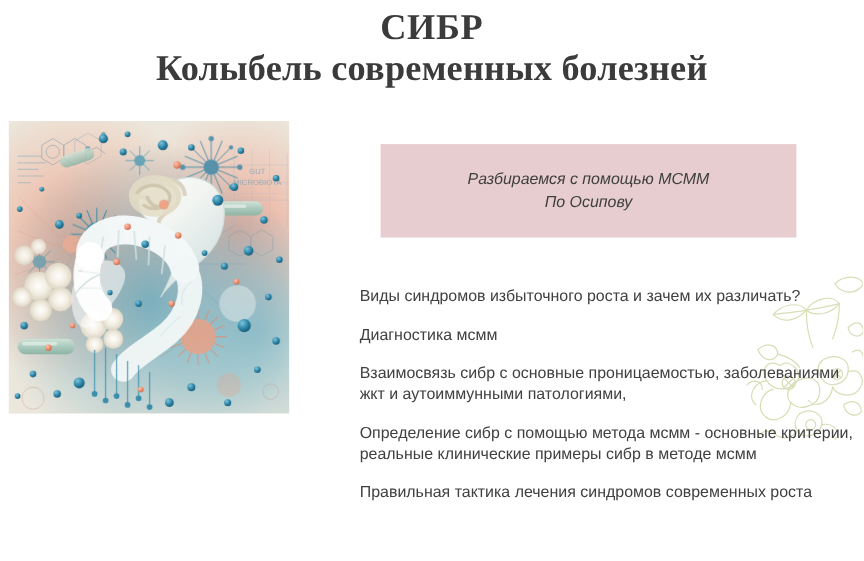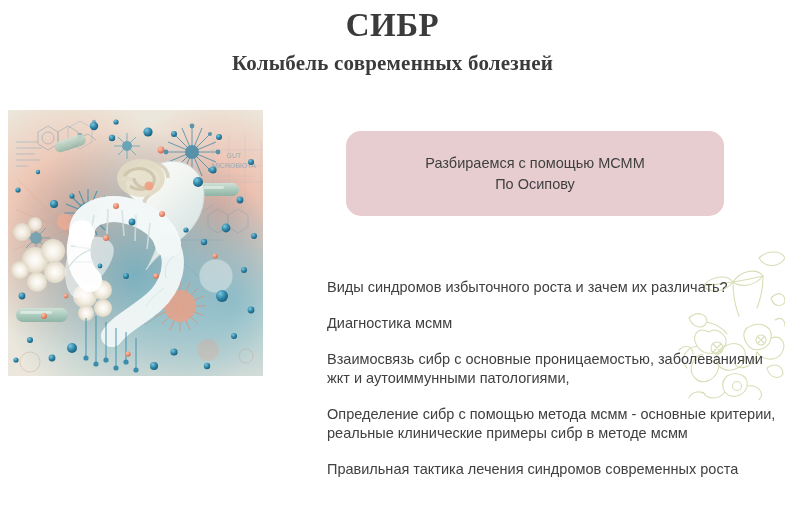--- a/index.html
+++ b/index.html
@@ -27,21 +27,21 @@
   #title-line-1 {
     font-family: "Liberation Serif", serif;
     font-size: 33px;
     font-weight: 700;
     color: #3b3b3b;
     line-height: 38px;
     letter-spacing: 0.5px;
   }
   #title-line-2 {
     font-family: "Liberation Serif", serif;
-    font-size: 21px;
+    font-size: 33px;
     font-weight: 700;
     color: #3b3b3b;
     line-height: 38px;
     letter-spacing: 0.2px;
   }
 
   
   #illustration {
     position: absolute;
     left: 8px;
@@ -58,24 +58,25 @@
   }
 
   
   #callout-box {
     position: absolute;
     left: 346px;
     top: 131px;
     width: 378px;
     height: 85px;
     background: #e7cdd0;
-    border-radius: 15px;
+    border-radius: 0;
     display: flex;
     align-items: center;
     justify-content: center;
+    font-style: italic;
   }
   #callout-text {
     color: #3f3f3f;
     font-size: 14.5px;
     line-height: 21px;
     text-align: center;
     white-space: pre-line;
   }
 
   
@@ -93,21 +94,20 @@
     position: absolute;
     left: 327px;
     top: 261px;
     width: 452px;
   }
   .bullet-item {
     color: #404040;
     font-size: 14.5px;
     line-height: 19px;
     margin-bottom: 16px;
-    margin-top: 17px;
   }
   .bullet-item:last-child { margin-bottom: 0; }
 </style>
 </head>
 <body>
 
 <div id="slide">
 
   <div id="title-block">
     <div id="title-line-1">СИБР</div>

